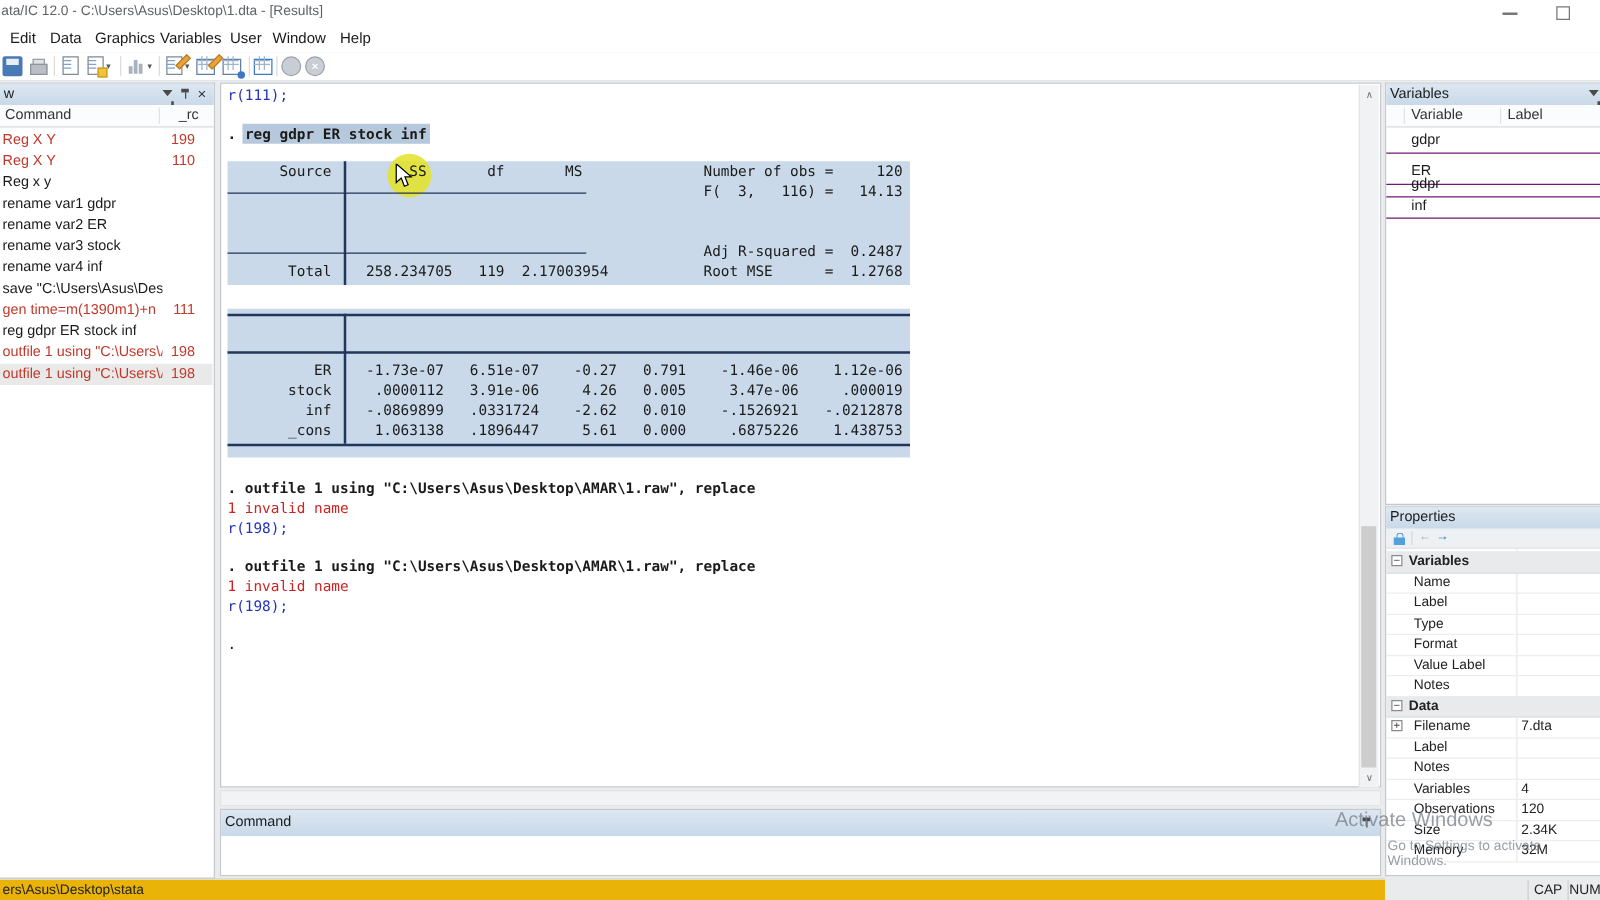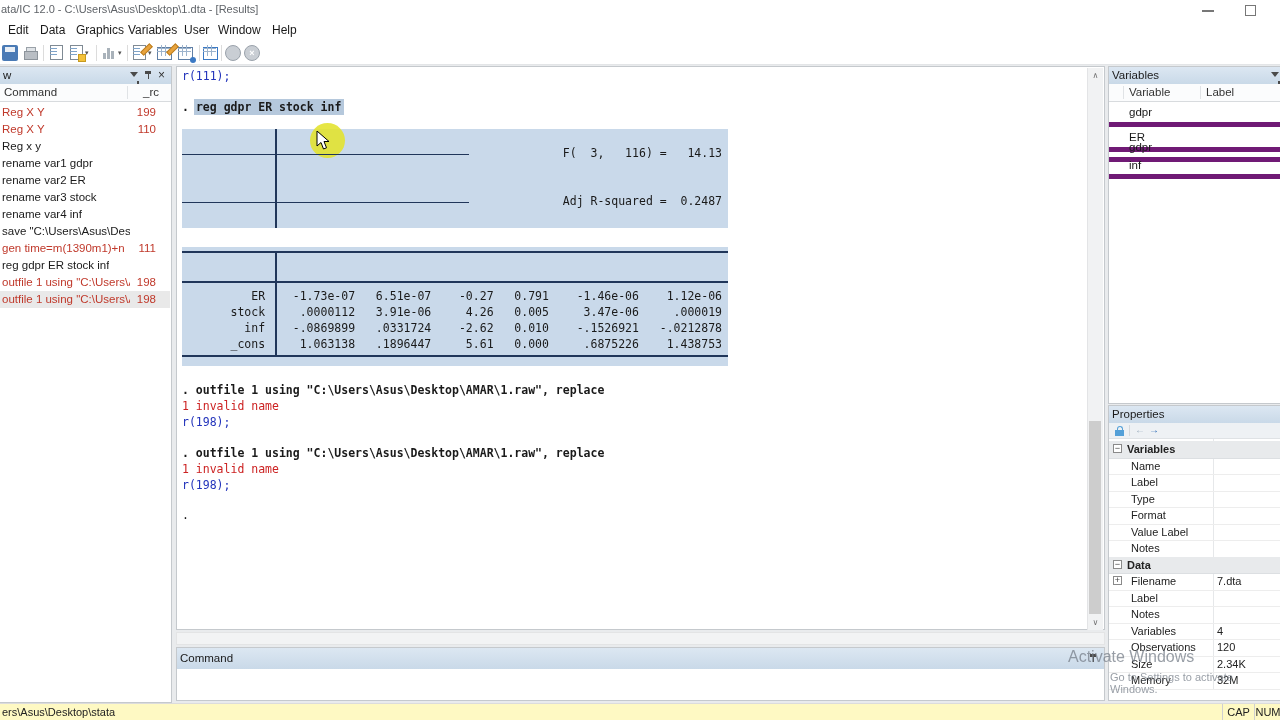--- a/index.html
+++ b/index.html
@@ -86,41 +86,41 @@
   .cmdwin .phead{height:21px;}
   .cmdwin .ptitle{top:4px;}
   .cmd-input{position:absolute;left:0;top:21px;right:0;bottom:0;background:#fff;}
   
   .vars{left:1108px;top:66px;width:172px;height:338px;border-right:none;}
   .vr-colhead{position:absolute;left:0;top:17px;right:0;height:17px;background:#fbfcfd;border-bottom:1px solid #d8dbde;font-size:11.5px;color:#333;}
   .vr-colhead .c1{position:absolute;left:20px;top:2px;}
   .vr-colhead .c2{position:absolute;left:97px;top:2px;}
   .vr-colhead .s1{position:absolute;left:14px;top:2px;width:1px;height:13px;background:#e0e3e6;}
   .vr-colhead .s2{position:absolute;left:91px;top:2px;width:1px;height:13px;background:#e0e3e6;}
-  .vrow{position:absolute;left:0;right:0;height:17.5px;font-size:11.5px;color:#1a1a1a;border-bottom:5px solid #701a75;text-decoration:underline;}
+  .vrow{position:absolute;left:0;right:0;height:17.5px;font-size:11.5px;color:#1a1a1a;border-bottom:1px solid #701a75;text-decoration:underline;}
   .vrow span{position:absolute;left:20px;top:2px;}
   
   .props{left:1108px;top:405px;width:172px;height:296px;border-right:none;}
   .pr-tools{position:absolute;left:0;top:17px;right:0;height:15px;background:#eef1f4;border-bottom:1px solid #dfe2e5;}
   .lockic{position:absolute;left:6px;top:3px;width:9px;height:10px;}
   .lockic i{position:absolute;left:0;bottom:0;width:9px;height:6px;background:#54a0d8;}
   .lockic u{position:absolute;left:1.5px;top:0;width:6px;height:5px;border:1.5px solid #54a0d8;border-bottom:none;border-radius:4px 4px 0 0;box-sizing:border-box;}
   .pr-arrow{position:absolute;top:1px;font-size:10px;}
   .pr-back{left:26px;color:#9fb0c0;}
   .pr-fwd{left:40px;color:#2d6cb5;}
   .pr-tsep{position:absolute;left:20px;top:2px;width:1px;height:11px;background:#d4d8dc;}
   .prow{position:absolute;left:0;right:0;height:16.5px;font-size:11px;color:#222;border-bottom:1px solid #ededed;}
   .prow.sect{background:#e8eaec;font-weight:bold;border-bottom:1px solid #dcdfe2;}
   .prow .lab{position:absolute;left:22px;top:2px;}
   .prow.sect .lab{left:18px;}
   .prow .val{position:absolute;left:108px;top:2px;}
   .boxpm{position:absolute;left:4px;top:3px;width:9px;height:9px;border:1px solid #8a8a8a;background:#fff;font-size:9px;line-height:7px;text-align:center;color:#444;font-weight:normal;box-sizing:border-box;}
   .pcolsep{position:absolute;left:104px;top:33px;width:1px;height:250px;background:#e6e8ea;z-index:0;}
   
-  .statusbar{position:absolute;left:0;top:703px;width:1280px;height:17px;background:#fef9c3;border-top:1px solid #dcdcdc;font-size:11px;color:#222;}
+  .statusbar{position:absolute;left:0;top:703px;width:1108px;height:17px;background:#eab308;border-top:1px solid #dcdcdc;font-size:11px;color:#222;}
   .statusbar .path{position:absolute;left:2px;top:2px;}
   .sb-cell{position:absolute;top:0;height:17px;border-left:1px solid #cfcfcf;text-align:center;font-size:11px;line-height:17px;}
   .sb-cap{left:1222px;width:31px;}
   .sb-num{left:1254px;width:26px;}
   
   .watermark{position:absolute;z-index:90;color:rgba(118,126,136,0.75);pointer-events:none;}
   .wm1{left:1068px;top:648px;font-size:16px;}
   .wm2{left:1062px;top:671px;font-size:11px;margin-left:48px;}
 </style>
 </head>
@@ -282,22 +282,24 @@
   <div class="panel results">
 
     <div class="tblbg tb1"></div>
     <div class="tblbg tb2"></div>
 
     <div class="ycircle"></div>
 
     <div class="rline blue" style="top:2px">r(111);</div>
     <div class="rline bold" style="top:33px"><span>.</span><span class="hl">reg gdpr ER stock inf</span></div>
 
+    <div class="rline" style="top:63px">      Source         SS       df       MS              Number of obs =     120</div>
     <div class="rline" style="top:79px">                                                       F(  3,   116) =   14.13</div>
     <div class="rline" style="top:127px">                                                       Adj R-squared =  0.2487</div>
+    <div class="rline" style="top:143px">       Total    258.234705   119  2.17003954           Root MSE      =  1.2768</div>
 
     <div class="rule" style="left:5px;top:86.5px;width:287px"></div>
     <div class="rule" style="left:5px;top:134.5px;width:287px"></div>
     <div class="vrule" style="left:98px;top:62px;height:99px"></div>
 
     <div class="rline" style="top:222px">          ER    -1.73e-07   6.51e-07    -0.27   0.791    -1.46e-06    1.12e-06</div>
     <div class="rline" style="top:238px">       stock     .0000112   3.91e-06     4.26   0.005     3.47e-06     .000019</div>
     <div class="rline" style="top:254px">         inf    -.0869899   .0331724    -2.62   0.010    -.1526921   -.0212878</div>
     <div class="rline" style="top:270px">       _cons     1.063138   .1896447     5.61   0.000     .6875226    1.438753</div>
 

